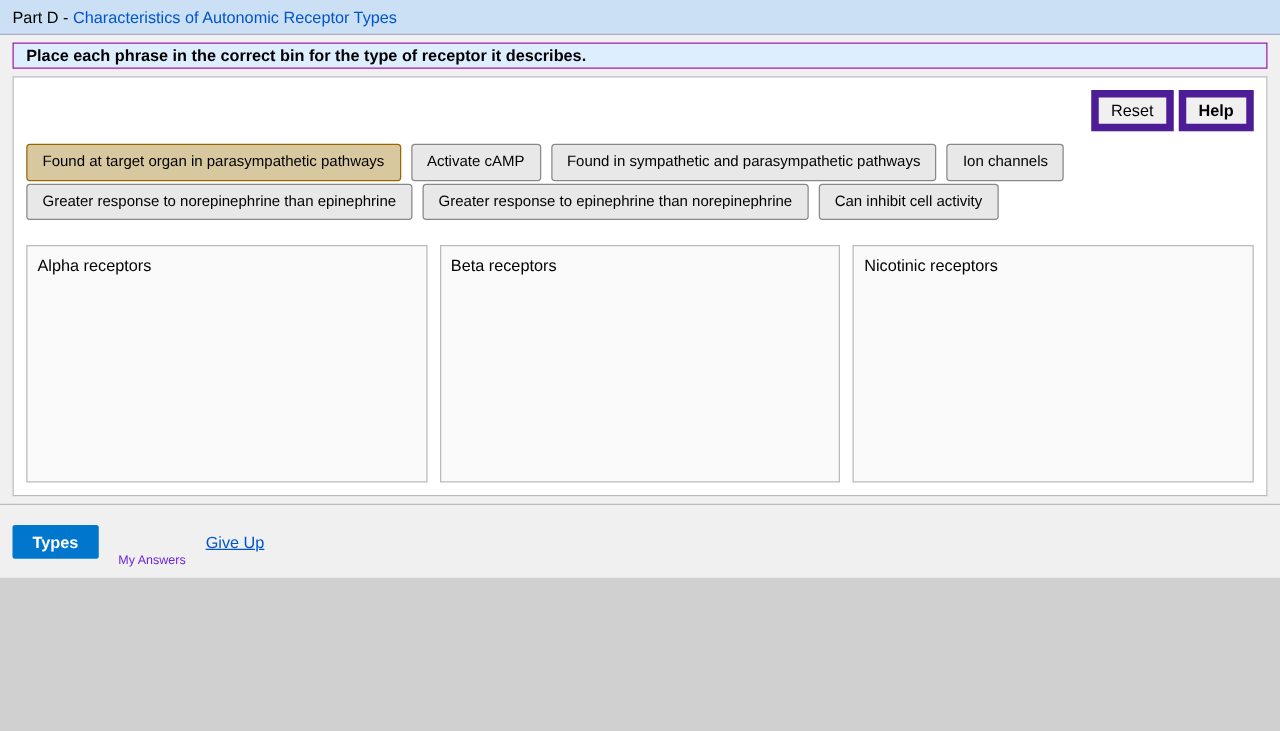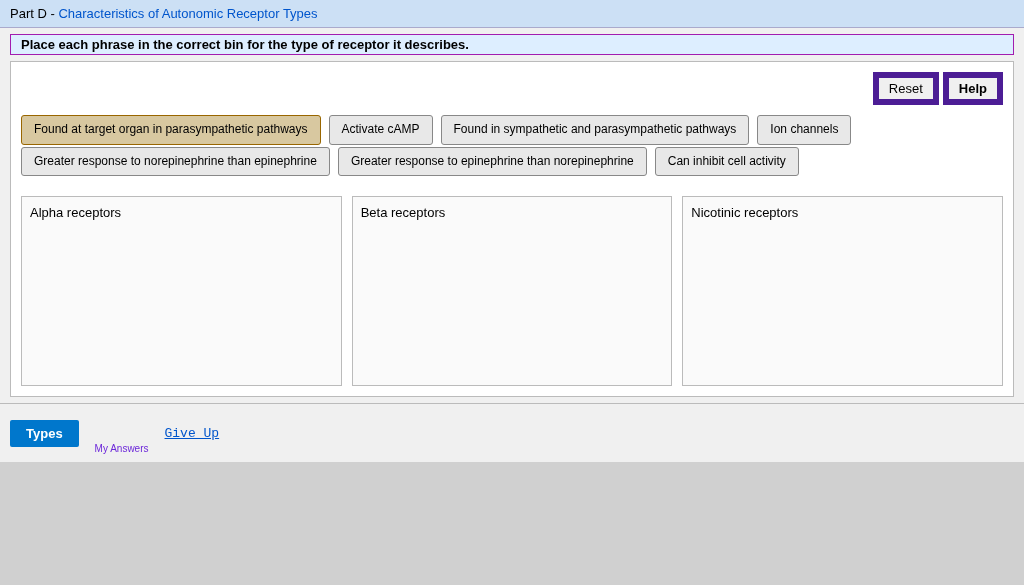--- a/index.html
+++ b/index.html
@@ -128,21 +128,20 @@
     .my-answers {
       color: #6d28d9;
       font-size: 10px;
       margin-top: 31px;
     }
     .give-up {
       color: #0055cc;
       font-size: 13px;
       cursor: pointer;
       text-decoration: underline;
-      font-family: Liberation Mono, monospace;
     }
   </style>
 </head>
 <body>
 
 <div class="page-wrapper">
 
   <div class="part-header">
     <span class="part-label">Part D - </span><span class="part-title">Characteristics of Autonomic Receptor Types</span>
   </div>

